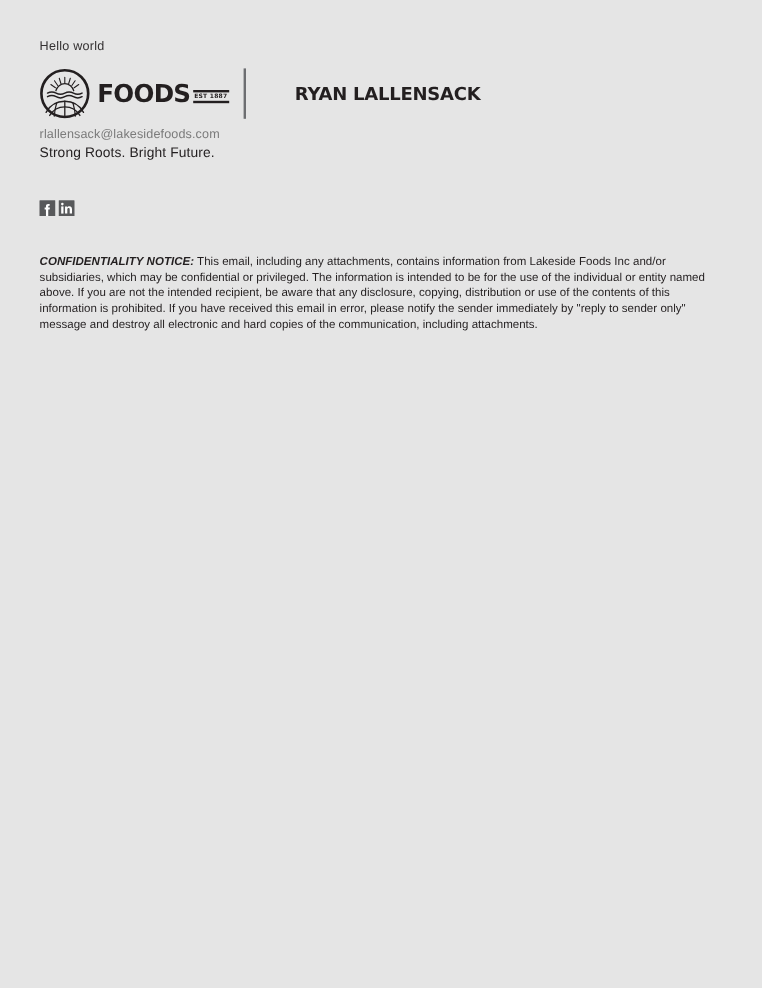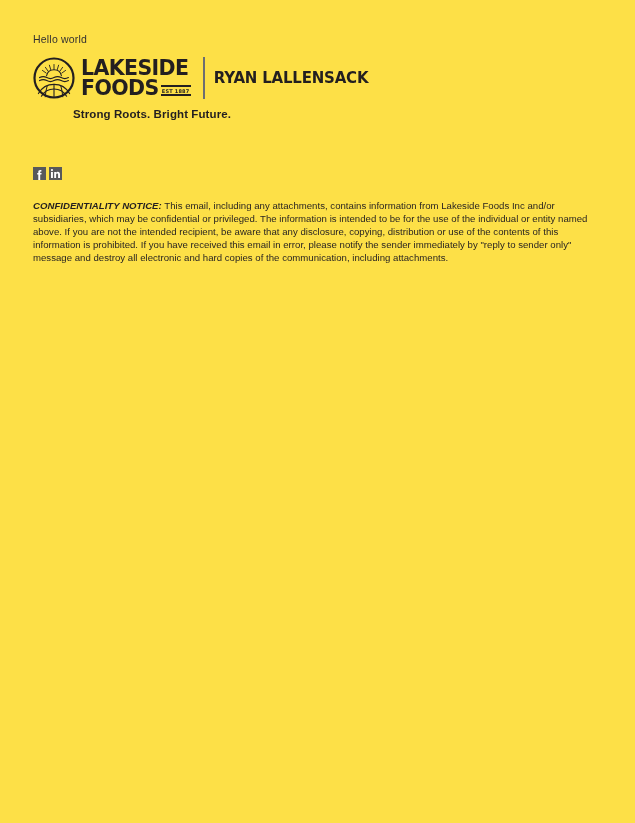--- a/index.html
+++ b/index.html
@@ -13,21 +13,21 @@
     font-family: "Liberation Sans", sans-serif;
     color: #231f20;
     position: relative;
     overflow: hidden;
   }
   .page {
     position: absolute;
     left: 0; top: 0;
     width: 635px;
     height: 823px;
-    background: #fde047;
+    background: #e5e5e5;
   }
 
   
   .greeting {
     position: absolute;
     left: 33px;
     top: 33px;
     font-size: 10.5px;
     color: #333031;
     letter-spacing: 0.2px;
@@ -104,20 +104,21 @@
   .divider {
     width: 2px;
     height: 42px;
     background: #6d6e71;
     margin: 0 9px 0 12px;
   }
   .person {
     display: flex;
     flex-direction: column;
     justify-content: center;
+    margin-left: 32px;
   }
   .person-name {
     font-family: "DejaVu Sans", sans-serif;
     font-weight: 700;
     font-size: 15px;
     line-height: 18px;
     letter-spacing: -0.2px;
     color: #231f20;
   }
   .person-title {
@@ -144,25 +145,24 @@
   }
   .contact .line {
     font-size: 11.5px;
     line-height: 15px;
     color: #231f20;
     letter-spacing: 0.1px;
   }
   .contact .tagline {
     font-size: 11.5px;
     line-height: 16px;
-    font-weight: 700;
+    font-weight: 400;
     color: #231f20;
     letter-spacing: 0.1px;
     margin-top: 1px;
-    margin-left: 40px;
   }
 
   
   .socials {
     position: absolute;
     left: 33px;
     top: 167px;
     display: flex;
     gap: 3px;
   }
@@ -172,21 +172,21 @@
     background: #58595b;
     display: block;
     position: relative;
   }
   .social-icon svg { display: block; }
 
   
   .confidential {
     position: absolute;
     left: 33px;
-    top: 189px;
+    top: 202px;
     width: 567px;
     font-size: 9.6px;
     line-height: 13.2px;
     color: #231f20;
     text-align: left;
     letter-spacing: 0.02px;
   }
   .confidential .notice-label {
     font-weight: 700;
     font-style: italic;
@@ -223,40 +223,40 @@
             <path d="M5.4 36.6 q5.2 -9.2 15.6 -9.2 q10.4 0 15.6 9.2" stroke-width="1.1"></path>
             <path d="M8.4 39.2 q4.3 -7.2 12.6 -7.2 q8.3 0 12.6 7.2" stroke-width="1.1"></path>
             <path d="M21 27.4 L21 40.2" stroke-width="1.1"></path>
             <path d="M14.2 28.8 q-1.6 5.4 -2 11.0" stroke-width="1"></path>
             <path d="M27.8 28.8 q1.6 5.4 2 11.0" stroke-width="1"></path>
           </g>
         </svg>
       </span>
 
       <div class="logo-words">
-        <div class="logo-line1">LAKESIDE</div>
         <div class="logo-line2row">
           <div class="logo-line2">FOODS</div>
           <div class="est-badge">
             <span class="bar"></span>
             <span class="est-text">EST 1887</span>
             <span class="bar"></span>
           </div>
         </div>
       </div>
     </div>
 
     <div class="divider"></div>
 
     <div class="person">
       <div class="person-name">RYAN LALLENSACK</div>
     </div>
   </div>
 
   <div class="contact">
+    <div class="email">rlallensack@lakesidefoods.com</div>
     <div class="tagline">Strong Roots. Bright Future.</div>
   </div>
 
   <div class="socials">
     <a class="social-icon">
       <svg viewBox="0 0 13 13" width="13" height="13" aria-hidden="true">
         <rect width="13" height="13" fill="#58595b"></rect>
         <path d="M8.4 3.1 h-1.3 c-1.1 0 -1.8 0.7 -1.8 1.8 v1.0 H4.2 v1.7 h1.1 V13 h1.9 V7.6 h1.2 l0.2 -1.7 H7.2 V5.1 c0 -0.4 0.1 -0.6 0.6 -0.6 h0.6 z" fill="#ffffff"></path>
       </svg>
     </a>

